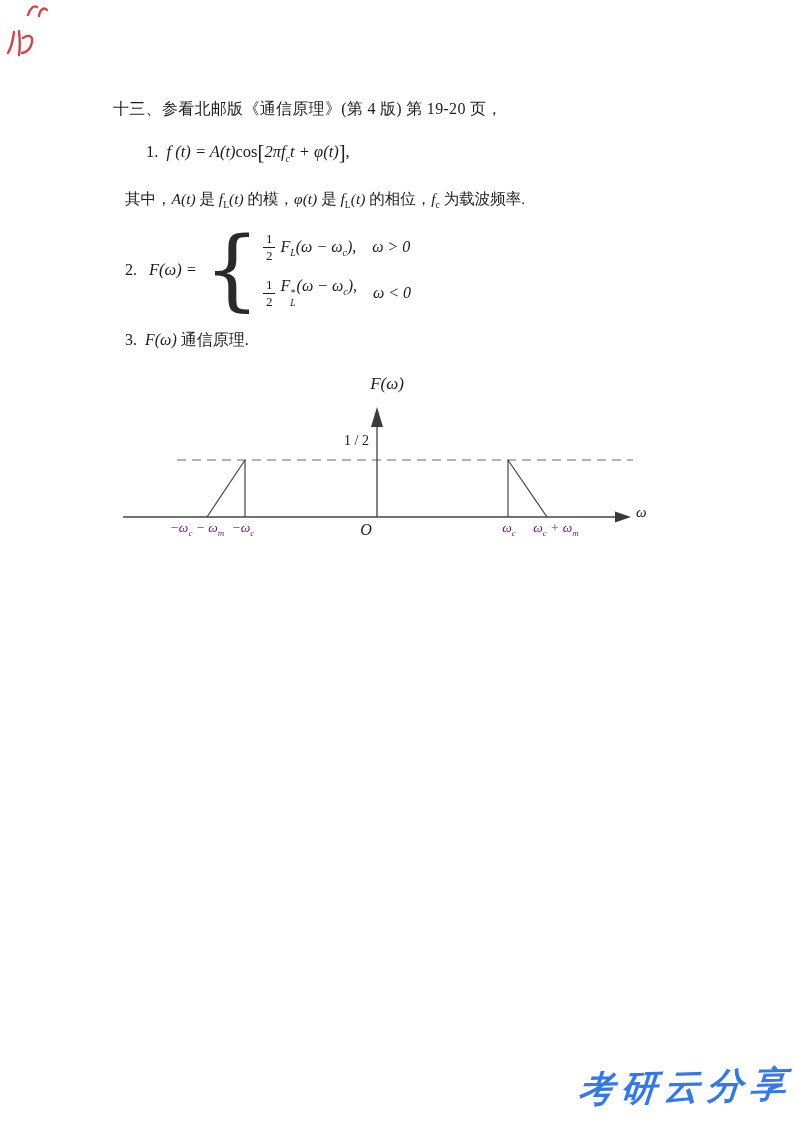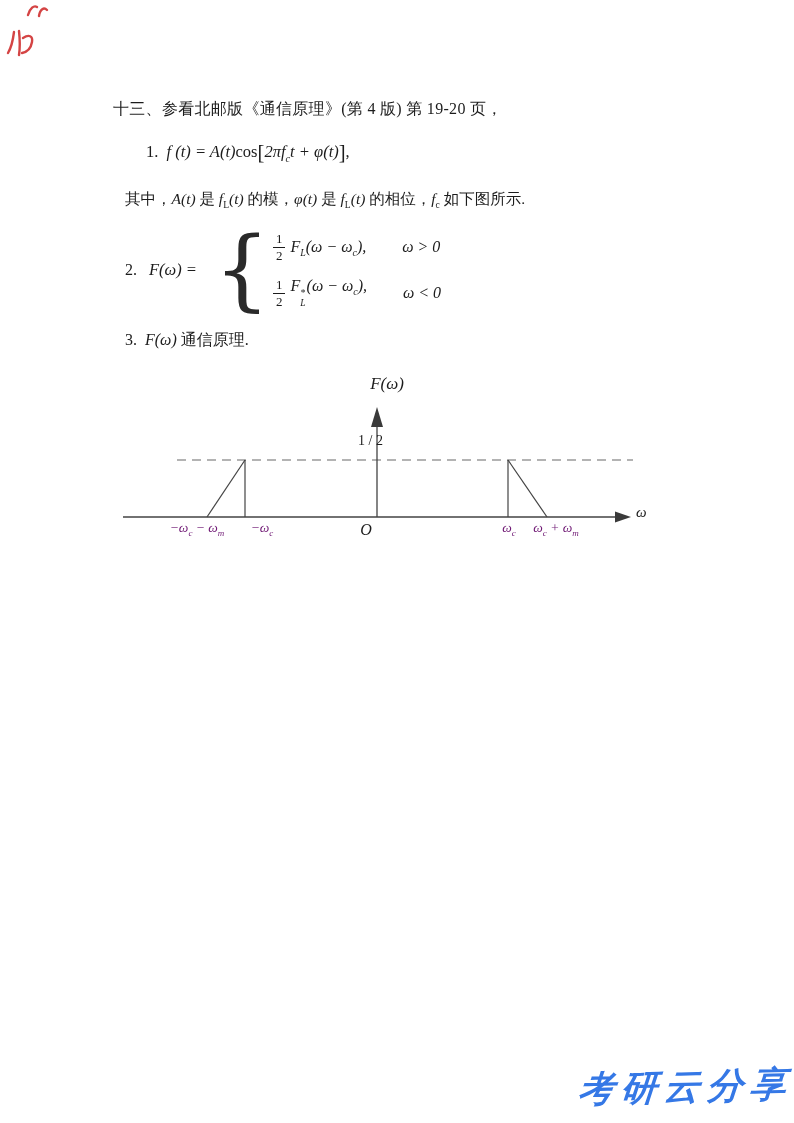--- a/index.html
+++ b/index.html
@@ -13,43 +13,43 @@
   sub{font-size:0.62em;line-height:0;}
   .bracket{font-size:1.25em;vertical-align:-0.08em;}
 
   .heading{left:113px;top:99px;font-size:16px;letter-spacing:0.3px;}
   .eq1{left:125px;top:141px;font-size:16.5px;margin-left:21px;}
   .eq1 .num{margin-right:4px;}
   .intro{left:125px;top:189px;font-size:15.5px;}
 
   .eq2{position:absolute;left:125px;top:227px;display:flex;align-items:center;white-space:nowrap;}
   .eq2 .num{font-size:16px;margin-right:12px;}
-  .eq2 .lhs{font-size:16.5px;margin-right:12px;text-align:center;}
+  .eq2 .lhs{font-size:16.5px;margin-right:2px;text-align:center;}
   .brace{font-size:88px;line-height:84px;font-weight:400;margin:0 3px 0 5px;
          font-family:"DejaVu Serif",serif;color:#2a2a2a;}
   .cases{display:flex;flex-direction:column;gap:6px;}
   .case{display:flex;align-items:center;height:40px;font-size:16px;}
   .frac{display:inline-flex;flex-direction:column;align-items:center;margin-right:5px;}
   .frac .fnum{font-size:13px;line-height:1.2;padding:0 3px;border-bottom:1.2px solid #1c1c1c;}
   .frac .fden{font-size:13px;line-height:1.2;}
-  .cond{margin-left:36px;}
+  .cond{margin-left:16px;}
   .supsub{display:inline-flex;flex-direction:column;align-items:flex-start;
           vertical-align:-5px;line-height:1;margin-right:1px;}
   .supsub sup,.supsub sub{font-size:9.5px;line-height:1.05;position:static;}
 
   .item3{left:125px;top:330px;font-size:16px;}
   .item3 .num{margin-right:8px;}
 
   .diagram{position:absolute;left:115px;top:372px;width:545px;height:180px;}
   .diagram svg{position:absolute;left:0;top:0;}
   .dlabel{position:absolute;font-size:13.5px;font-style:italic;white-space:nowrap;color:#701a75;}
   .dlabel sub{font-size:9px;}
   .d-title{position:absolute;left:272px;top:2px;transform:translateX(-50%);
            font-size:17px;font-style:italic;white-space:nowrap;}
-  .d-half{position:absolute;left:228px;top:61px;width:40px;text-align:right;
+  .d-half{position:absolute;left:214px;top:61px;width:40px;text-align:right;
           font-size:14px;white-space:nowrap;}
   .d-origin{position:absolute;left:251px;top:149px;transform:translateX(-50%);
             font-size:16px;font-style:italic;}
   .d-omega{position:absolute;left:521px;top:132px;font-size:15px;font-style:italic;}
   .tick{transform:translateX(-50%);top:148px;}
 
   .watermark{
     position:absolute;left:578px;top:1063px;font-size:36px;font-weight:bold;
     font-style:italic;letter-spacing:7px;white-space:nowrap;
     transform:rotate(-1.5deg) skewX(-6deg);
@@ -75,21 +75,21 @@
   </svg>
 
   <div class="line heading">十三、参看北邮版《通信原理》(第 4 版) 第 19-20 页，</div>
 
   <div class="line eq1">
     <span class="num">1.</span>
     <span class="mi">f (t) = A(t)</span><span>cos</span><span class="bracket">[</span><span class="mi">2πf</span><sub class="mi">c</sub><span class="mi">t + φ(t)</span><span class="bracket">]</span><span>,</span>
   </div>
 
   <div class="line intro">
-    <span>其中，</span><span class="mi">A(t)</span><span> 是 </span><span class="mi">f</span><sub>L</sub><span class="mi">(t)</span><span> 的模，</span><span class="mi">φ(t)</span><span> 是 </span><span class="mi">f</span><sub>L</sub><span class="mi">(t)</span><span> 的相位，</span><span class="mi">f</span><sub>c</sub><span> 如下图所示.</span>
+    <span>其中，</span><span class="mi">A(t)</span><span> 是 </span><span class="mi">f</span><sub>L</sub><span class="mi">(t)</span><span> 的模，</span><span class="mi">φ(t)</span><span> 是 </span><span class="mi">f</span><sub>L</sub><span class="mi">(t)</span><span> 的相位，</span><span class="mi">f</span><sub>c</sub><span> 为载波频率.</span>
   </div>
 
   <div class="eq2">
     <span class="num">2.</span>
     <span class="mi lhs">F(ω) =</span>
     <span class="brace">{</span>
     <div class="cases">
       <div class="case">
         <span class="frac">
           <span class="fnum">1</span>
@@ -134,21 +134,21 @@
       <line x1="393" y1="88" x2="432" y2="145" stroke="#434343" stroke-width="1.2"></line>
     </svg>
 
     <span class="d-title">F(ω)</span>
     <span class="d-half">1 / 2</span>
     <span class="d-origin">O</span>
     <span class="d-omega">ω</span>
 
     <span class="dlabel tick" style="left:82px;"><span>−ω</span><sub>c</sub><span> − ω</span><sub>m</sub></span>
 
-    <span class="dlabel tick" style="left:147px;"><span>−ω</span><sub>c</sub></span>
+    <span class="dlabel tick" style="left:128px;"><span>−ω</span><sub>c</sub></span>
 
     <span class="dlabel tick" style="left:394px;"><span>ω</span><sub>c</sub></span>
 
     <span class="dlabel tick" style="left:441px;"><span>ω</span><sub>c</sub><span> + ω</span><sub>m</sub></span>
   </div>
 
   <div class="watermark" style="color:#3578e6;">考研云分享</div>
 
 </div>
 

